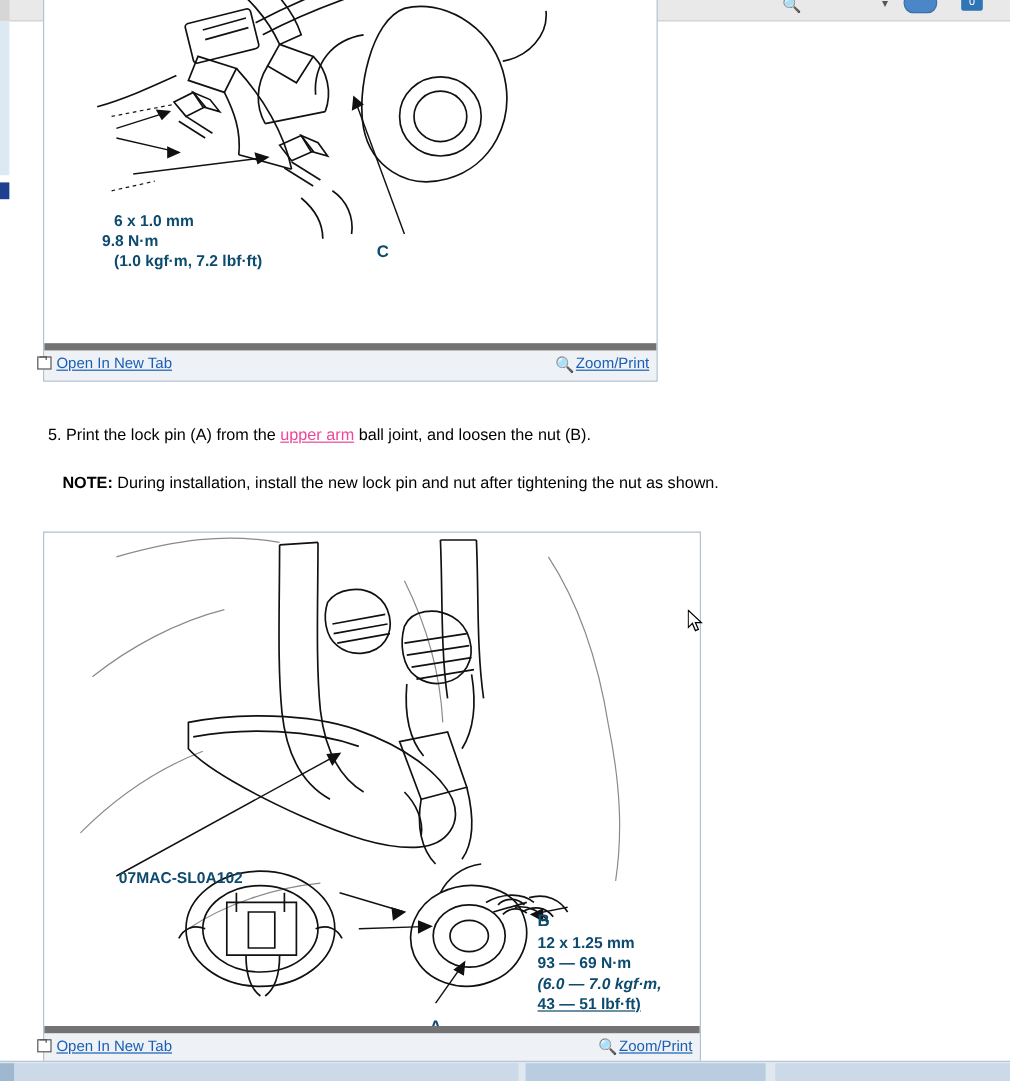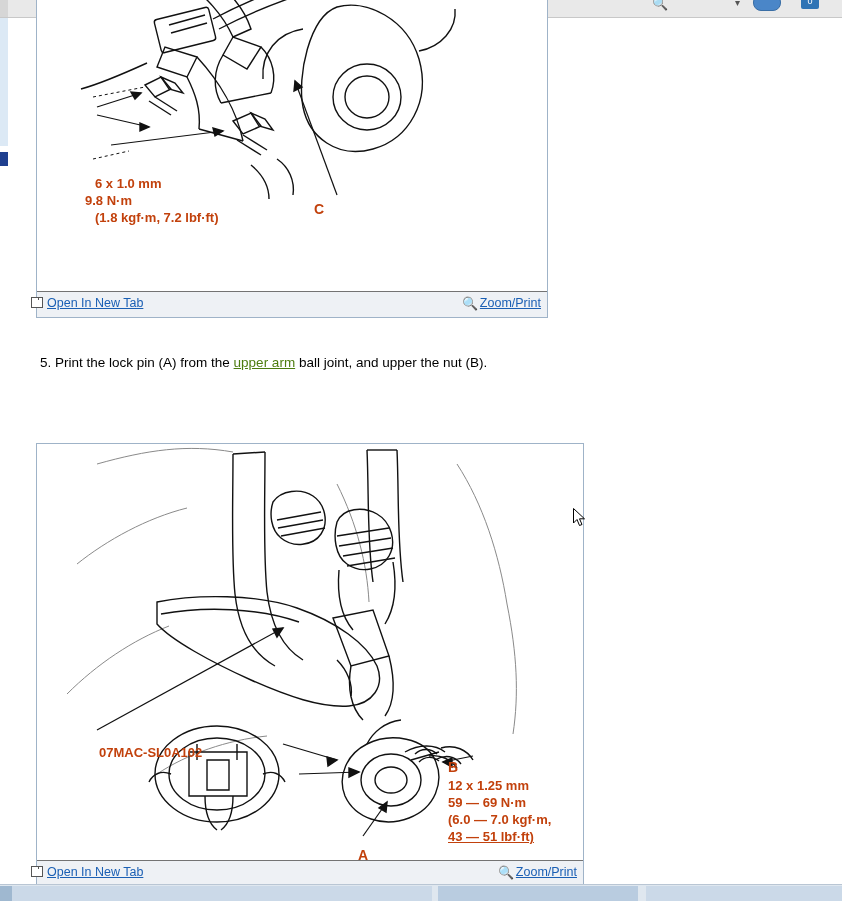--- a/index.html
+++ b/index.html
@@ -125,21 +125,21 @@
     right: 0;
     bottom: 26px;
     overflow: hidden;
     background: #fff;
   }
   .fig-bar {
     position: absolute;
     left: 0; right: 0; bottom: 0;
     height: 25px;
     background: #eef1f5;
-    border-top: 1px solid #737373;
+    border-top: 6px solid #737373;
   }
   .fig-bar .open-tab {
     position: absolute;
     left: 10px; top: 4px;
     color: #1a5fb4;
     font-size: 12.5px;
     text-decoration: underline;
     cursor: pointer;
     white-space: nowrap;
   }
@@ -174,36 +174,36 @@
     color: #1a5fb4;
     font-size: 13px;
   }
 
   
   .dlabel {
     position: absolute;
     font-family: "Liberation Sans", sans-serif;
     font-weight: bold;
     font-size: 13px;
-    color: #c2410c;
+    color: #0c4a6e;
     white-space: pre;
     line-height: 17px;
   }
   .dlabel-big { font-size: 14px; }
 
   
   .step {
     position: absolute;
     left: 32px; top: 337px;
     width: 700px;
     font-size: 13.5px;
     color: #000;
   }
   .step .link {
-    color: #4d7c0f;
+    color: #ec4899;
     text-decoration: underline;
     cursor: pointer;
   }
   .note {
     position: absolute;
     left: 44px; top: 377px;
     width: 740px;
     font-size: 13.5px;
     color: #000;
   }
@@ -312,39 +312,42 @@
 
           <path d="M56 108 L108 98" stroke-dasharray="3 3" stroke-width="1"></path>
           <path d="M56 170 L92 162" stroke-dasharray="3 3" stroke-width="1"></path>
 
           <path d="M240 170 C252 178 258 192 256 206"></path>
           <path d="M214 176 C226 186 232 198 232 210"></path>
         </g>
       </svg>
       <div class="dlabel" style="left:58px; top:186px;">6 x 1.0 mm</div>
       <div class="dlabel" style="left:48px; top:203px;">9.8 N·m</div>
-      <div class="dlabel" style="left:58px; top:220px;">(1.8 kgf·m, 7.2 lbf·ft)</div>
+      <div class="dlabel" style="left:58px; top:220px;">(1.0 kgf·m, 7.2 lbf·ft)</div>
       <div class="dlabel dlabel-big" style="left:277px; top:212px;">C</div>
     </div>
     <div class="fig-bar">
       <span class="open-tab">
         <span class="open-tab-icon"></span>
         <span>Open In New Tab</span>
       </span>
       <span class="zoom-print">
         <span class="zoom-icon">🔍</span>
         <span>Zoom/Print</span>
       </span>
     </div>
   </div>
 
   <div class="step">
-    <span>5.</span><span> Print the lock pin (A) from the </span><span class="link">upper arm</span><span> ball joint, and upper the nut (B).</span>
+    <span>5.</span><span> Print the lock pin (A) from the </span><span class="link">upper arm</span><span> ball joint, and loosen the nut (B).</span>
   </div>
 
+  <div class="note">
+    <b>NOTE:</b><span> During installation, install the new lock pin and nut after tightening the nut as shown.</span>
+  </div>
 
   <div class="figure figure-2">
     <div class="fig-canvas">
       <svg width="546" height="417" viewBox="0 0 546 417">
         <g stroke="#111" fill="none" stroke-width="1.4">
 
           <g stroke="#8a8a8a" stroke-width="1">
             <path d="M60 20 C110 6 150 0 196 8"></path>
             <path d="M40 120 C70 96 110 74 150 64"></path>
             <path d="M30 250 C60 220 96 196 132 182"></path>
@@ -406,25 +409,25 @@
           <path d="M322 328 l-10 -4 l0 9 Z" fill="#111"></path>
           <path d="M326 392 L350 358" stroke-width="1.2"></path>
           <path d="M350 358 l-8 6 l7 4 Z" fill="#111"></path>
           <path d="M406 318 L436 312" stroke-width="1.2"></path>
           <path d="M406 318 l9 -4 l0 9 Z" fill="#111"></path>
 
           <path d="M378 310 c6 -6 16 -6 22 0"></path>
           <path d="M382 318 c6 -6 14 -6 20 -1"></path>
         </g>
       </svg>
-      <div class="dlabel" style="left:62px; top:300px;">07MAC-SL0A102</div>
+      <div class="dlabel" style="left:62px; top:279px;">07MAC-SL0A102</div>
       <div class="dlabel dlabel-big" style="left:411px; top:315px;">B</div>
       <div class="dlabel" style="left:411px; top:333px;">12 x 1.25 mm</div>
-      <div class="dlabel" style="left:411px; top:350px;">59 — 69 N·m</div>
-      <div class="dlabel" style="left:411px; top:367px;">(6.0 — 7.0 kgf·m,</div>
+      <div class="dlabel" style="left:411px; top:350px;">93 — 69 N·m</div>
+      <div class="dlabel" style="left:411px; top:367px;font-style:italic;">(6.0 — 7.0 kgf·m,</div>
       <div class="dlabel" style="left:411px; top:384px;text-decoration:underline;">43 — 51 lbf·ft)</div>
       <div class="dlabel dlabel-big" style="left:321px; top:403px;">A</div>
     </div>
     <div class="fig-bar">
       <span class="open-tab">
         <span class="open-tab-icon"></span>
         <span>Open In New Tab</span>
       </span>
       <span class="zoom-print">
         <span class="zoom-icon">🔍</span>

